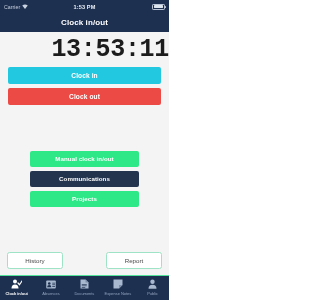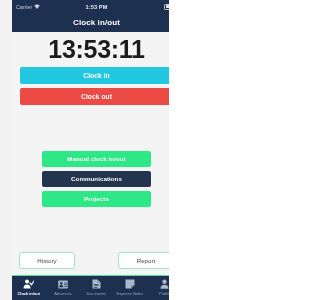--- a/index.html
+++ b/index.html
@@ -14,21 +14,20 @@
     font-family: "Liberation Sans", sans-serif;
     -webkit-font-smoothing: antialiased;
   }
   .phone {
     position: relative;
     width: 169px;
     height: 300px;
     background: #f2f2f2;
     display: flex;
     flex-direction: column;
-    padding-left: 12px;
   }
 
   
   .statusbar {
     height: 13px;
     background: #1e3050;
     display: flex;
     align-items: center;
     padding: 0 4px;
     flex: 0 0 auto;
@@ -104,21 +103,22 @@
   .content {
     flex: 1 1 auto;
     background: #f4f4f4;
     display: flex;
     flex-direction: column;
     min-height: 0;
   }
 
   .clock-wrap {
     padding: 5px 0 4px 0;
-    text-align: center;
+    text-align: right;
+    font-family: Liberation Mono, monospace;
   }
   .clock {
     font-size: 25px;
     font-weight: bold;
     color: #1c1c1c;
     letter-spacing: -0.3px;
     line-height: 1;
   }
 
   .btn-stack {

